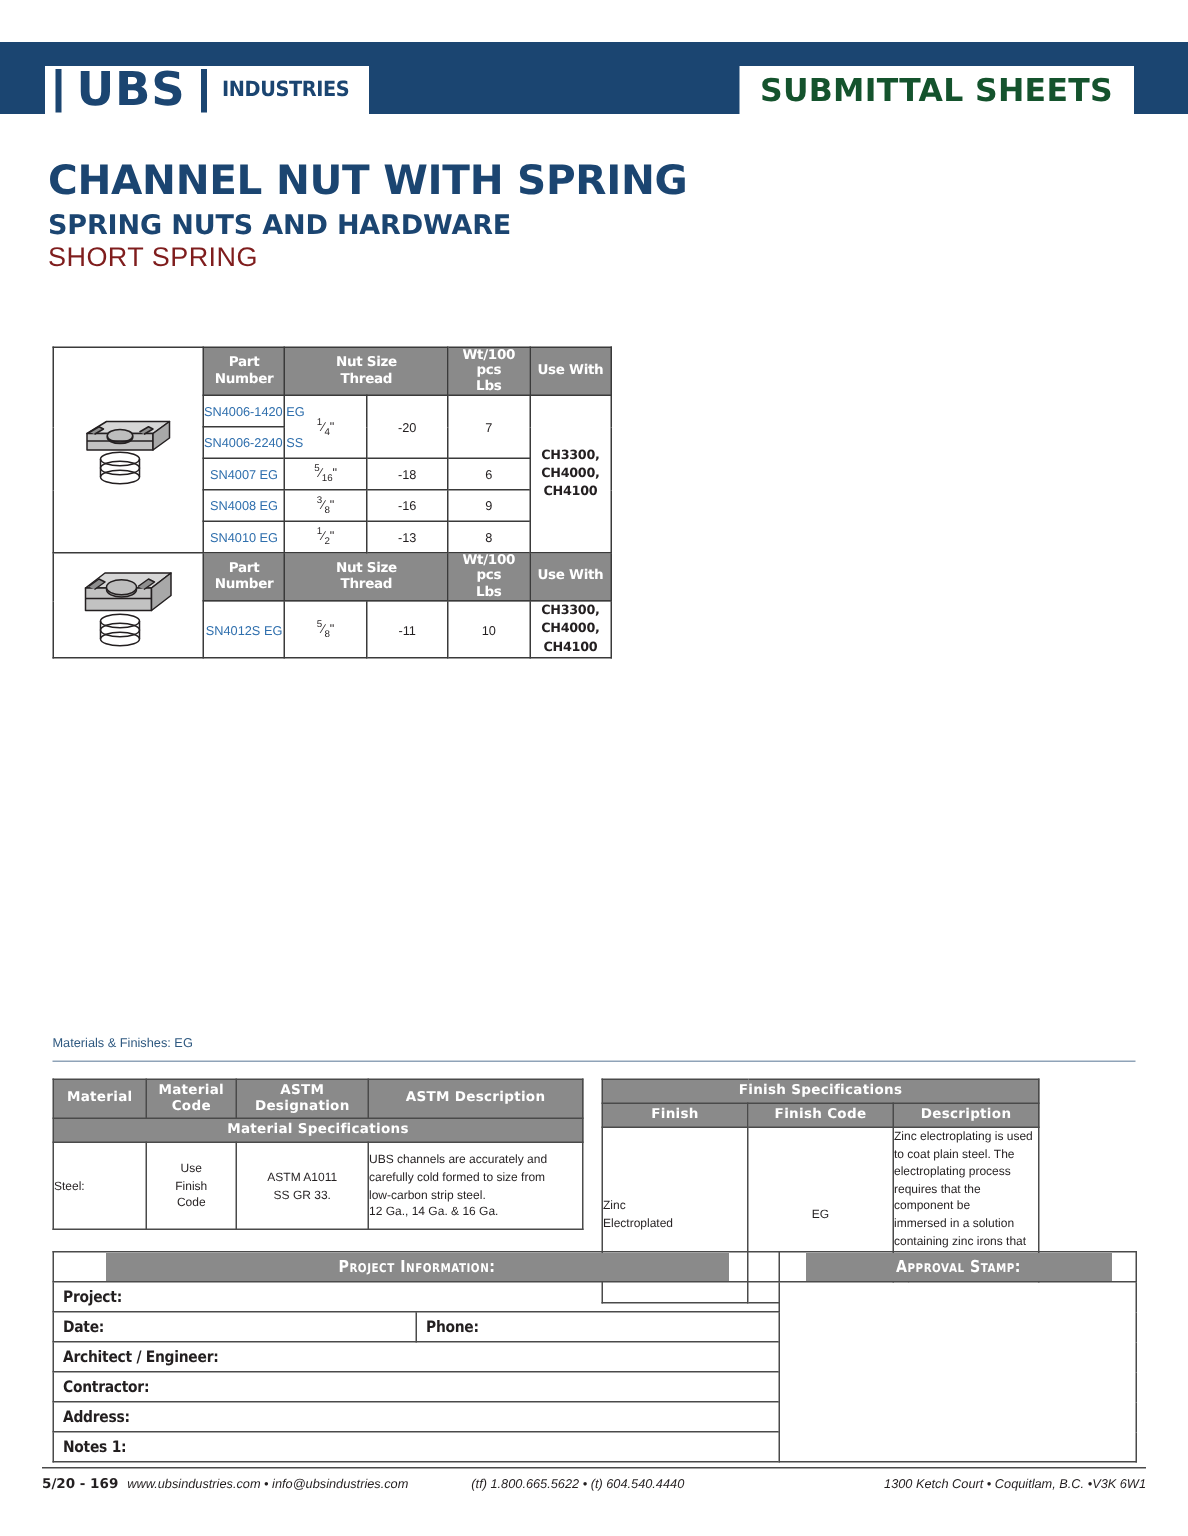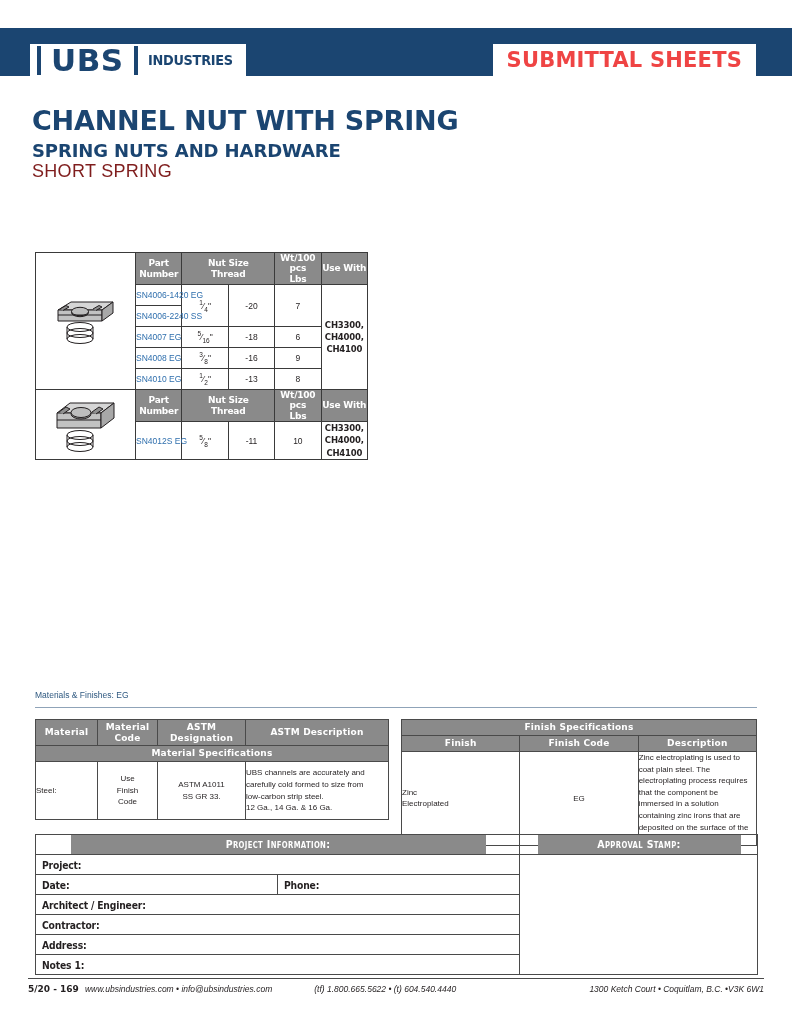--- a/index.html
+++ b/index.html
@@ -56,21 +56,21 @@
     height: 32px;
     background: #ffffff;
     padding: 0 14px;
     display: flex; align-items: center;
     z-index: 3;
   }
   .submittal-box span {
     font-family: "DejaVu Sans", sans-serif;
     font-weight: bold;
     font-size: 21px;
-    color: #ef4444;
+    color: #14532d;
     letter-spacing: 0.2px;
     white-space: nowrap;
   }
 
   
   .title-main {
     position: absolute; left: 32px; top: 105px;
     font-family: "DejaVu Sans", sans-serif;
     font-weight: bold;
     font-size: 27px;
@@ -92,24 +92,23 @@
     font-family: "Liberation Sans", sans-serif;
     font-size: 18px;
     color: #7f1d1d;
     letter-spacing: 0.3px;
     white-space: nowrap;
   }
 
   
   .product-table {
     position: absolute; left: 35px; top: 231px;
-    width: 333px;
+    width: 373px;
     border-collapse: collapse;
     table-layout: fixed;
-    margin-top: 21px;
   }
   .product-table td, .product-table th {
     border: 1px solid #3a3a3a;
     padding: 0;
     font-size: 8.5px;
     text-align: center;
     vertical-align: middle;
   }
   .product-table th {
     background: #8a8a8a;
@@ -194,21 +193,21 @@
   #material-table { left: 35px; top: 719px; width: 353px; }
   #material-table .c1 { width: 62px; }
   #material-table .c2 { width: 60px; }
   #material-table .c3 { width: 88px; }
   #material-table .c4 { width: 143px; }
   .td-steel { text-align: left; padding-left: 7px; }
   .td-center { text-align: center; }
   .td-desc { text-align: left; padding: 5px 6px; }
   .body-row td { height: 58px; }
 
-  #finish-table { left: 401px; top: 719px; width: 356px; }
+  #finish-table { left: 401px; top: 719px; width: 292px; }
   #finish-table .c1 { width: 73px; }
   #finish-table .c2 { width: 72px; }
   #finish-table .c3 { width: 211px; }
   .td-finish { text-align: left; padding-left: 7px; line-height: 1.5; }
 
   
   .proj-table {
     position: absolute; left: 35px; top: 834px;
     width: 722px;
     border-collapse: collapse;

